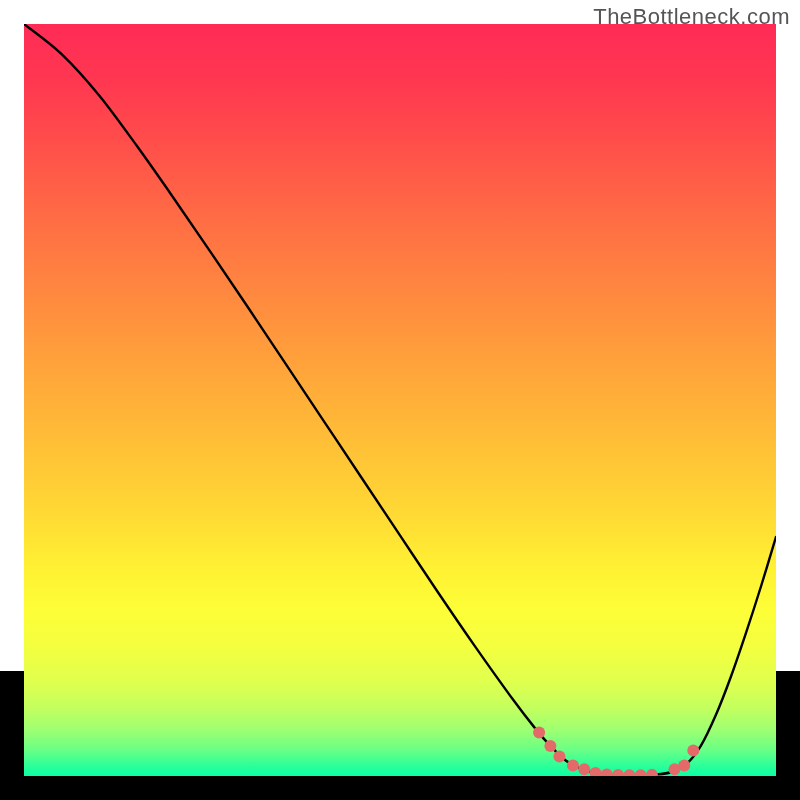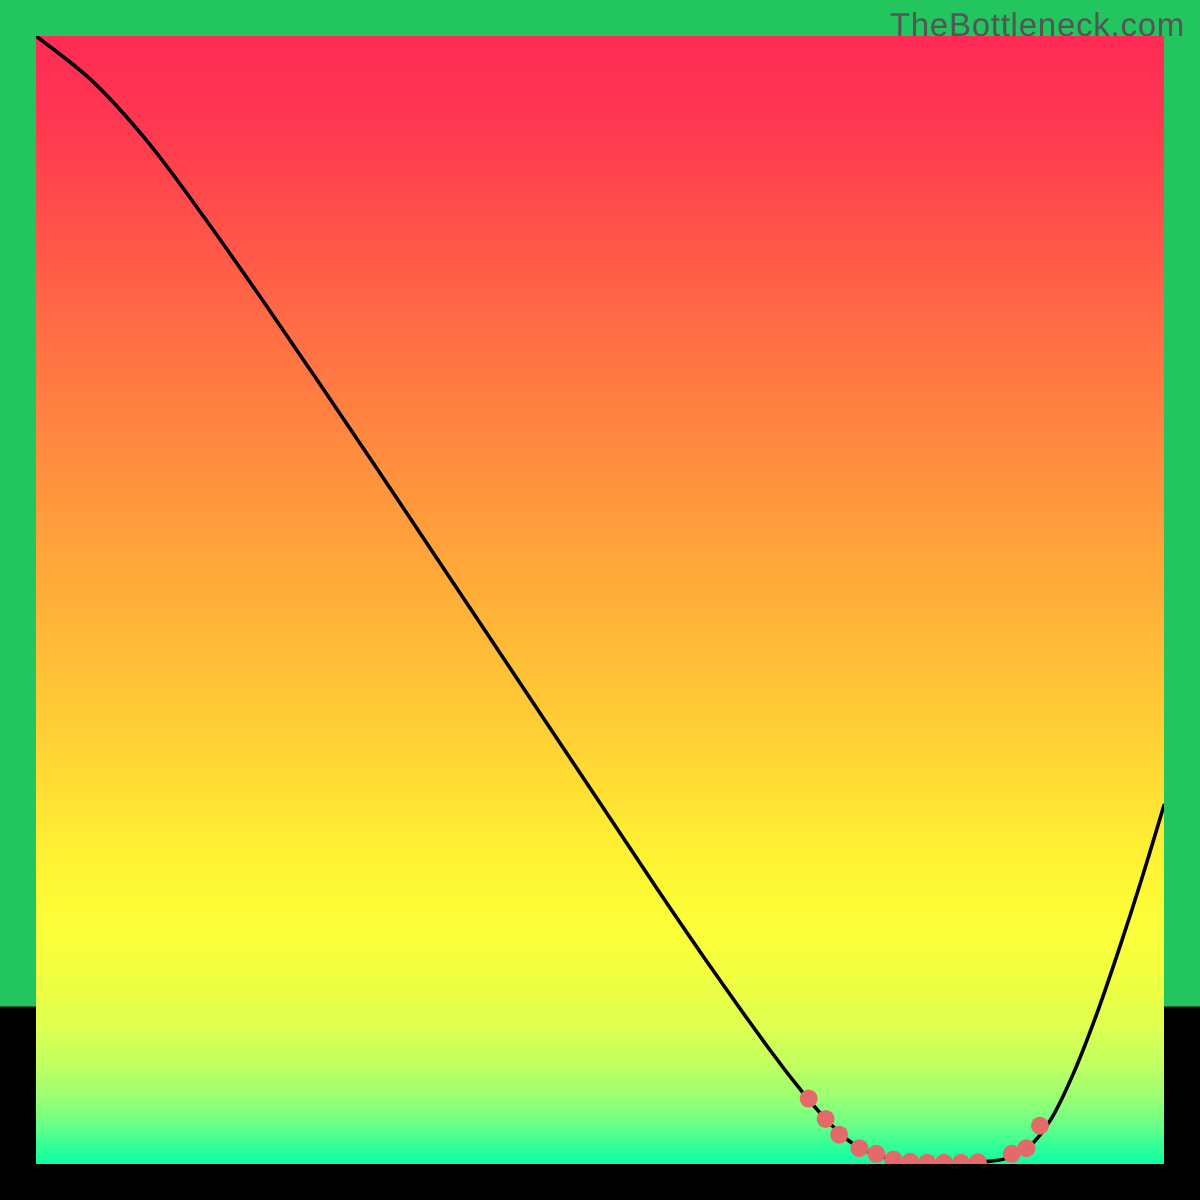--- a/index.html
+++ b/index.html
@@ -8,21 +8,21 @@
     width: 800px;
     height: 800px;
     overflow: hidden;
     background: #000;
     font-family: Arial, Helvetica, sans-serif;
   }
   .chart-container {
     position: relative;
     width: 800px;
     height: 671px;
-    background: #22c55e;
+    background: #ffffff;
   }
   .plot-area {
     position: absolute;
     left: 24px;
     top: 24px;
     width: 752px;
     height: 752px;
   }
   .watermark {
     position: absolute;

